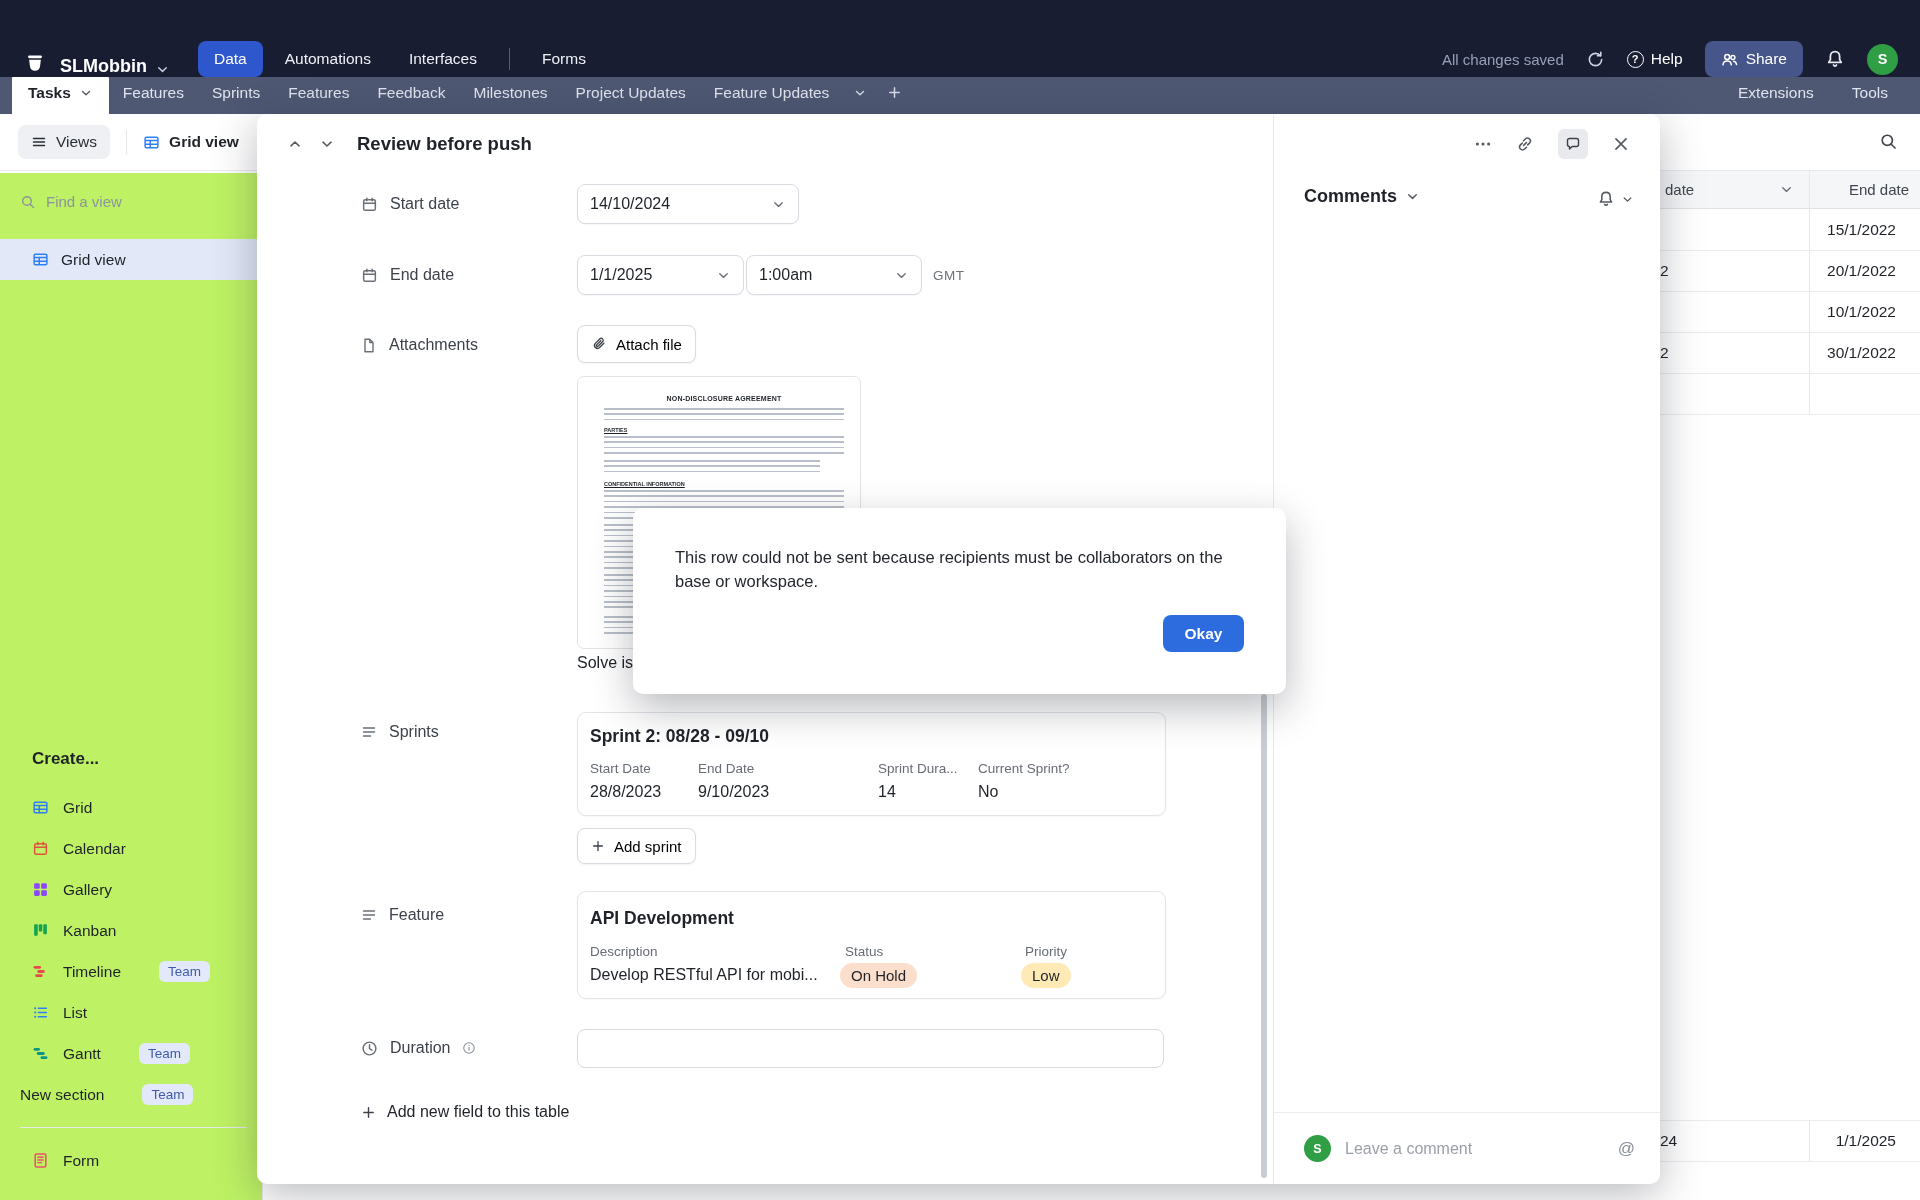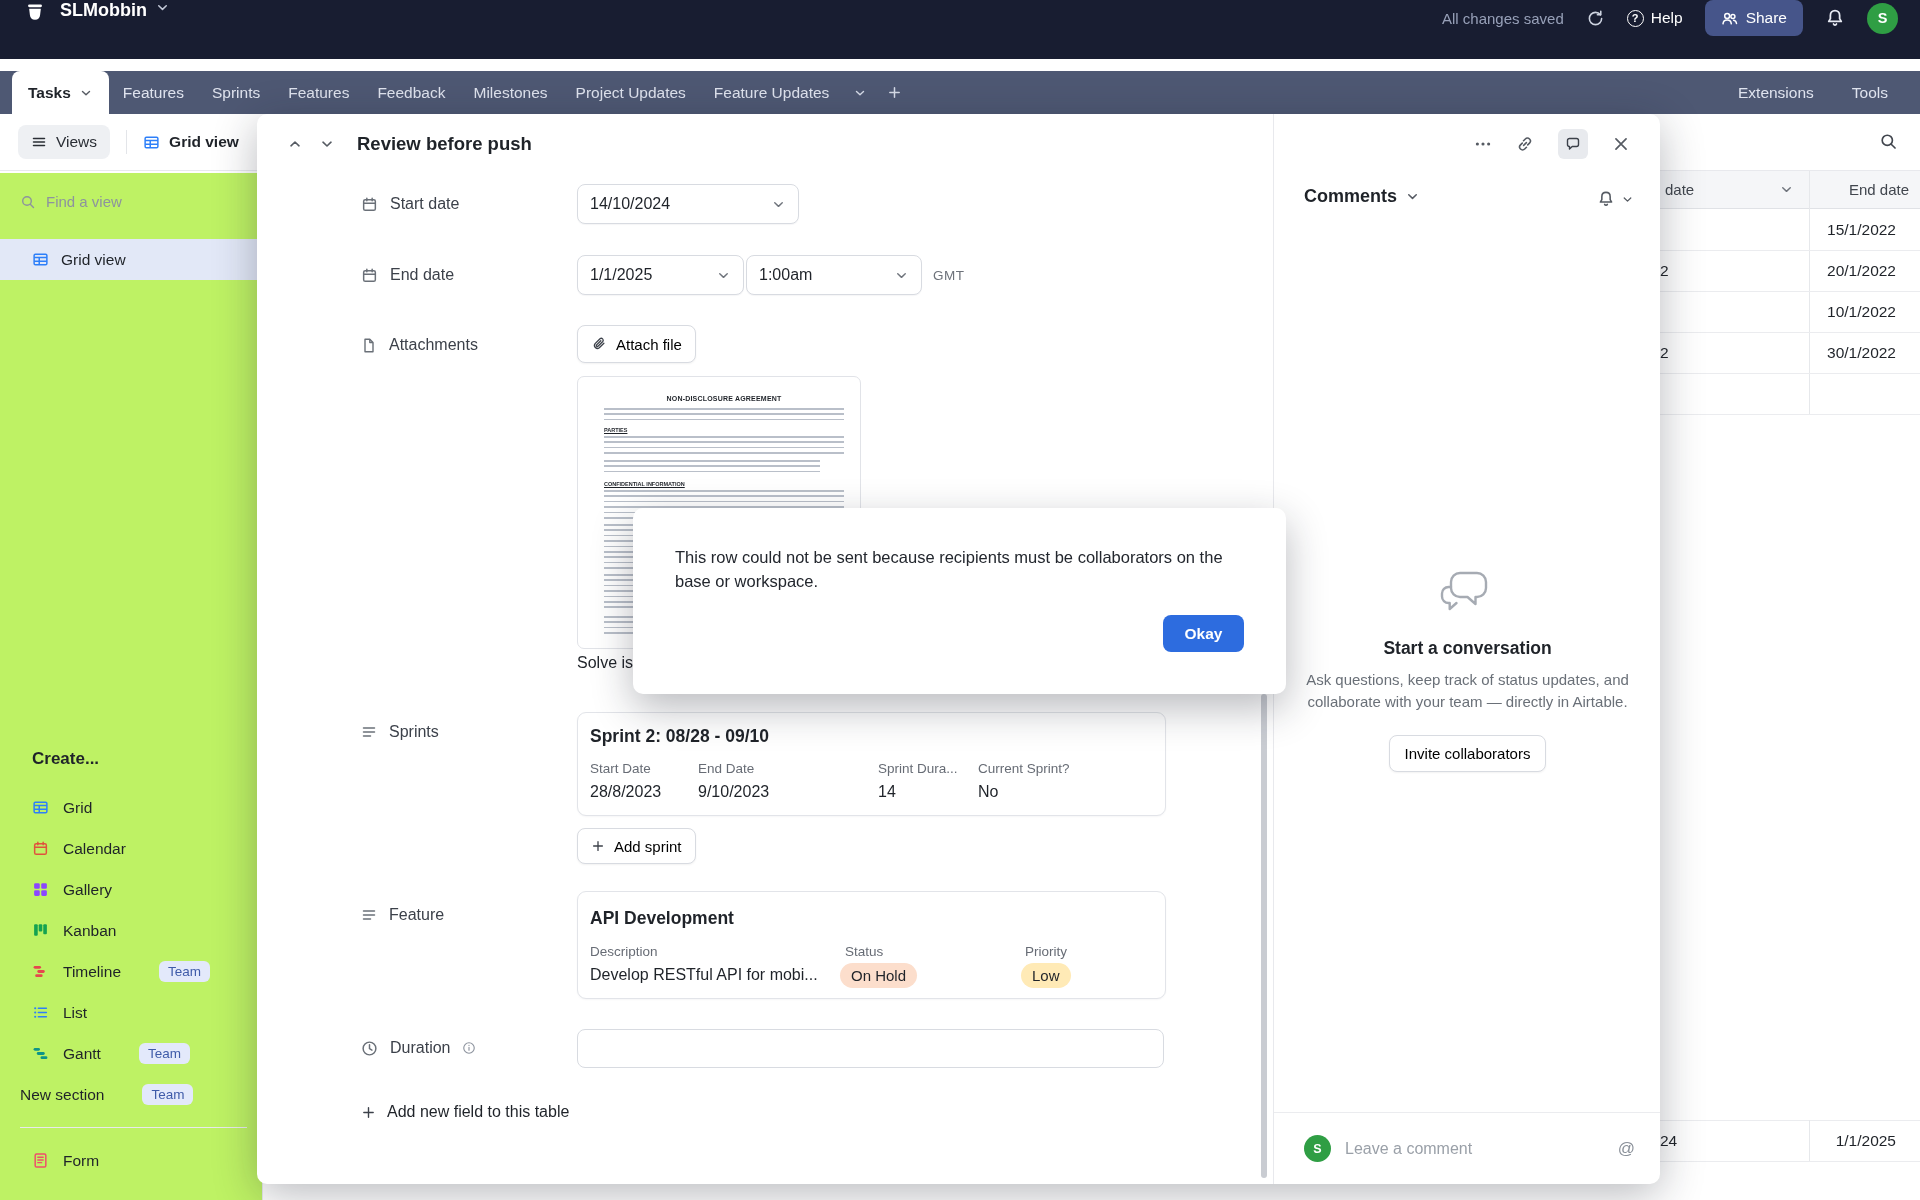--- a/index.html
+++ b/index.html
@@ -4,21 +4,21 @@
 <style>
 *{margin:0;padding:0;box-sizing:border-box}
 html,body{width:1920px;height:1200px;overflow:hidden}
 body{position:relative;font-family:"Liberation Sans",sans-serif;color:#1f2329;background:#fff;font-size:15px}
 svg{display:block;flex:none}
 input,button{font-family:inherit}
 .abs{position:absolute}
 .flex{display:flex;align-items:center}
 
 
-#topbar{position:absolute;left:0;top:0;width:1920px;height:59px;background:var(--topbar-bg,#181d31);display:flex;align-items:flex-start;padding:0 22px;color:#fff;z-index:10}
+#topbar{position:absolute;left:0;top:0;width:1920px;height:77px;background:var(--topbar-bg,#181d31);display:flex;align-items:flex-end;padding:0 22px;color:#fff;z-index:10}
 .ws-name{font-size:18px;font-weight:700;margin:0 8px 0 12px}
 .nav{margin-left:28px;display:flex;align-items:center;gap:6px}
 .nav-item{padding:9px 16px;border-radius:8px;font-size:15.5px;color:#eef1f7;cursor:pointer;white-space:nowrap}
 .nav-item.active{background:var(--data-pill,#2f57cd);color:#fff;font-weight:500}
 .nav-divider{width:1px;height:22px;background:rgba(255,255,255,.28);margin:0 10px}
 .tb-right{margin-left:auto;display:flex;align-items:center;gap:22px}
 .qcircle{width:17px;height:17px;border:1.5px solid #fff;border-radius:50%;display:flex;align-items:center;justify-content:center;font-size:11px;font-weight:700}
 .share-btn{gap:8px;background:var(--share-btn,#46558a);border-radius:8px;padding:9px 16px;font-size:15.5px;font-weight:500;cursor:pointer}
 .avatar{width:31px;height:31px;border-radius:50%;background:var(--avatar-green,#2f9e44);color:#fff;display:flex;align-items:center;justify-content:center;font-size:14.5px;font-weight:700}
 
@@ -107,20 +107,27 @@
         <rect x="5.6" y="4.2" width="12.8" height="2.4" rx="1.2"></rect>
         <path d="M6.6 8h10.8l-.7 5.9A4.9 4.9 0 0 1 12 18.3a4.9 4.9 0 0 1-4.7-4.4z"></path>
       </svg>
   </span>
   <span class="ws-name">SLMobbin</span>
   <span style="color:#c3c9d8">
     <svg viewBox="0 0 16 16" style="width:15px;height:15px" fill="none" stroke="currentColor" stroke-width="1.6" stroke-linecap="round" stroke-linejoin="round">
         <path d="M4 6.2l4 3.8 4-3.8"></path>
       </svg>
   </span>
+  <nav class="nav">
+    <span class="nav-item active">Data</span>
+    <span class="nav-item">Automations</span>
+    <span class="nav-item">Interfaces</span>
+    <span class="nav-divider"></span>
+    <span class="nav-item">Forms</span>
+  </nav>
   <div class="tb-right">
     <span style="color:#97a0b8;font-size:15px">All changes saved</span>
     <span class="icbtn" style="color:#cdd3e0">
       <svg viewBox="0 0 18 18" style="width:19px;height:19px" fill="none" stroke="currentColor" stroke-width="1.5" stroke-linecap="round" stroke-linejoin="round">
           <path d="M14.8 9A5.8 5.8 0 1 1 9 3.2c1.9 0 3.6.9 4.7 2.3"></path>
           <path d="M14 2.2v3.2h-3.2"></path>
         </svg>
     </span>
     <span class="flex" style="gap:7px;font-size:15.5px;cursor:pointer">
       <span class="qcircle">?</span>
@@ -493,29 +500,20 @@
     </div>
     <div class="c-bell">
       <svg viewBox="0 0 16 16" style="width:18px;height:18px" fill="none" stroke="currentColor" stroke-width="1.4" stroke-linecap="round" stroke-linejoin="round">
           <path d="M8 2.1c-2.2 0-3.7 1.6-3.7 3.8v2.6L3 10.7h10l-1.3-2.2V5.9c0-2.2-1.5-3.8-3.7-3.8z"></path>
           <path d="M6.8 12.8a1.3 1.3 0 0 0 2.4 0"></path>
         </svg>
       <svg viewBox="0 0 16 16" style="width:13px;height:13px" fill="none" stroke="currentColor" stroke-width="1.6" stroke-linecap="round" stroke-linejoin="round">
           <path d="M4 6.2l4 3.8 4-3.8"></path>
         </svg>
     </div>
-    <div class="c-empty">
-      <svg viewBox="0 0 62 56" style="width:62px;height:56px" fill="none" stroke="#a6abb3" stroke-width="2.4" stroke-linejoin="round" stroke-linecap="round">
-          <path d="M23 7h17a9 9 0 0 1 9 9v6a9 9 0 0 1-9 9h-1.5v7l-8-7H23a9 9 0 0 1-9-9v-6a9 9 0 0 1 9-9z"></path>
-          <path d="M14 21h-2.5A6.5 6.5 0 0 0 5 27.5v3a6.5 6.5 0 0 0 6.5 6.5h1.2v6l6.8-6"></path>
-        </svg>
-      <div class="c-empty-title">Start a conversation</div>
-      <div class="c-empty-body">Ask questions, keep track of status updates, and collaborate with your team — directly in Airtable.</div>
-      <button class="invite-btn">Invite collaborators</button>
-    </div>
     <div class="c-inputbar">
       <span class="avatar-sm">S</span>
       <input class="comment-input" placeholder="Leave a comment" style="">
       <span class="at-sign">@</span>
     </div>
   </div>
 
   <div class="alert">
     <div class="alert-msg">This row could not be sent because recipients must be collaborators on the base or workspace.</div>
     <button class="okay-btn">Okay</button>

